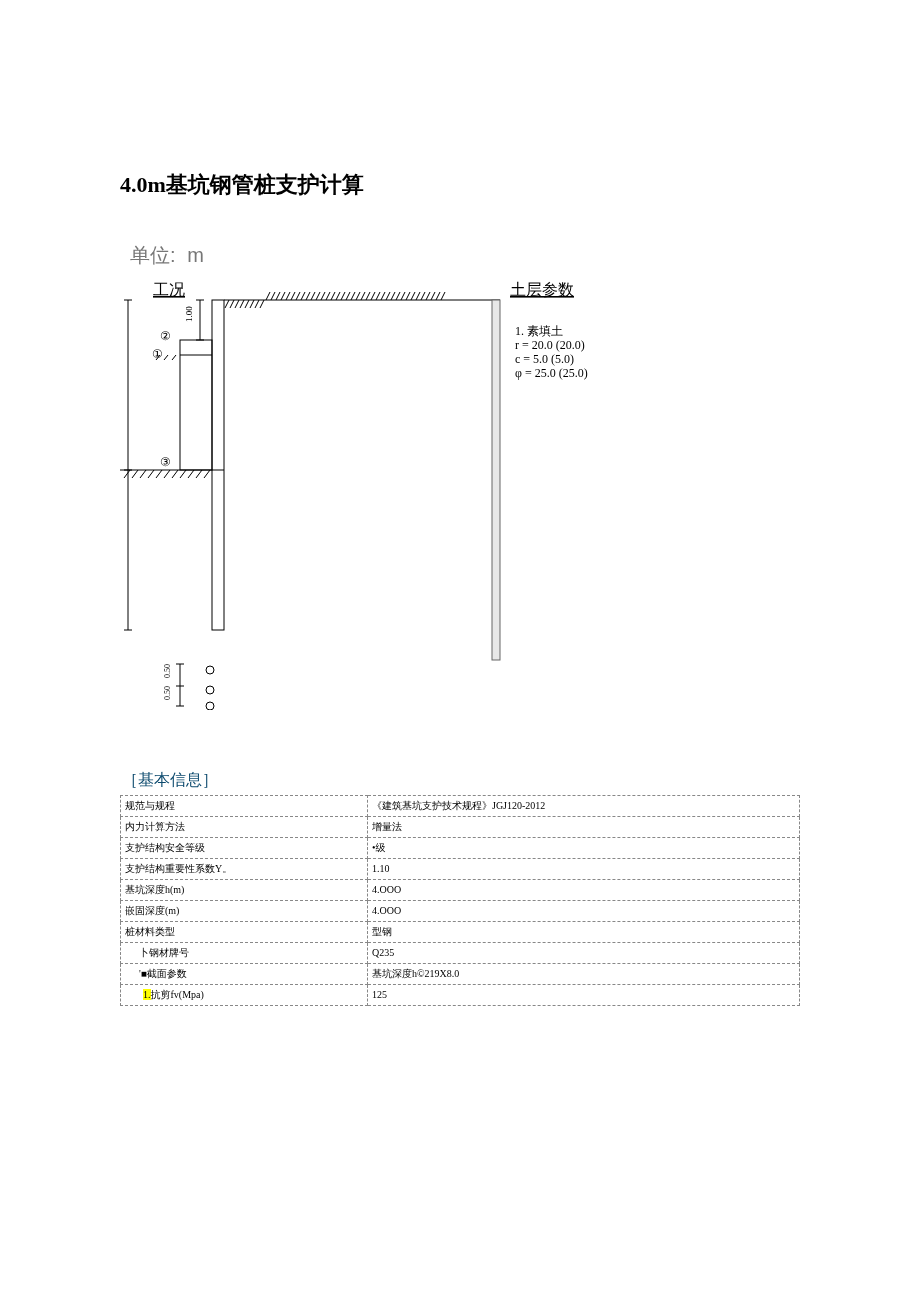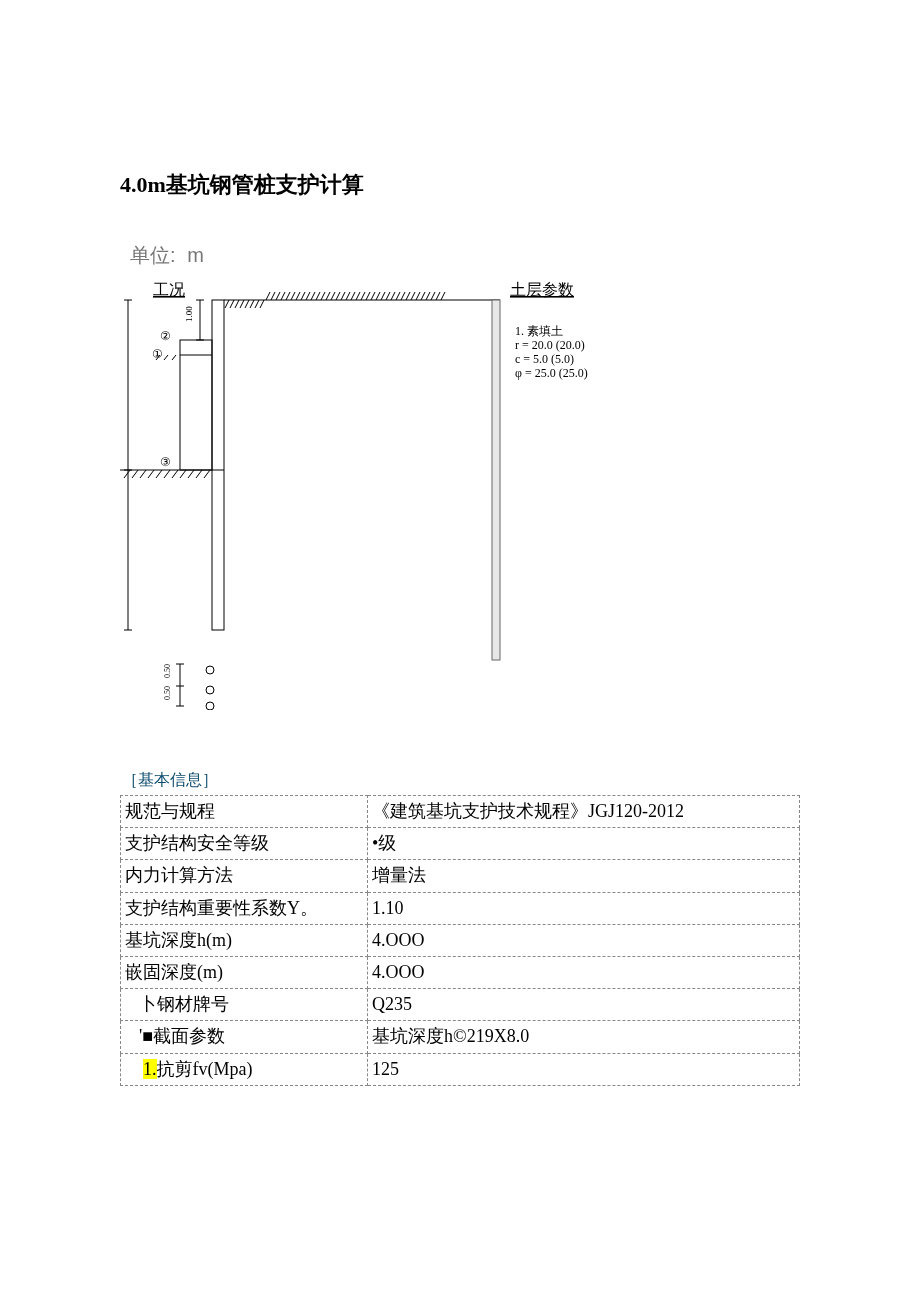--- a/index.html
+++ b/index.html
@@ -32,21 +32,21 @@
     display: block;
   }
   .section-label {
     font-size: 16px;
     margin: 4px 2px;
     color: #0c4a6e;
   }
   table.info {
     border-collapse: collapse;
     width: 680px;
-    font-size: 18px;
+    font-size: 10px;
   }
   table.info td {
     border: 1px dashed #888;
     padding: 3px 4px;
     vertical-align: middle;
     line-height: 1.4;
   }
   table.info td.label {
     width: 220px;
   }
@@ -204,38 +204,42 @@
 
   <div class="section-label">［基本信息］</div>
 
   <table class="info">
     <tbody id="info-tbody">
         <tr>
           <td class="label">规范与规程</td>
           <td>《建筑基坑支护技术规程》JGJ120-2012</td>
         </tr>
         <tr>
+          <td class="label">内力计算方法</td>
+          <td>增量法</td>
+        </tr>
+        <tr>
           <td class="label">支护结构安全等级</td>
           <td>•级</td>
         </tr>
         <tr>
-          <td class="label">内力计算方法</td>
-          <td>增量法</td>
-        </tr>
-        <tr>
           <td class="label">支护结构重要性系数Y。</td>
           <td>1.10</td>
         </tr>
         <tr>
           <td class="label">基坑深度h(m)</td>
           <td>4.OOO</td>
         </tr>
         <tr>
           <td class="label">嵌固深度(m)</td>
           <td>4.OOO</td>
+        </tr>
+        <tr>
+          <td class="label">桩材料类型</td>
+          <td>型钢</td>
         </tr>
         <tr>
           <td class="label indent1">卜钢材牌号</td>
           <td>Q235</td>
         </tr>
         <tr>
           <td class="label indent1">'■截面参数</td>
           <td>基坑深度h©219X8.0</td>
         </tr>
         <tr>

